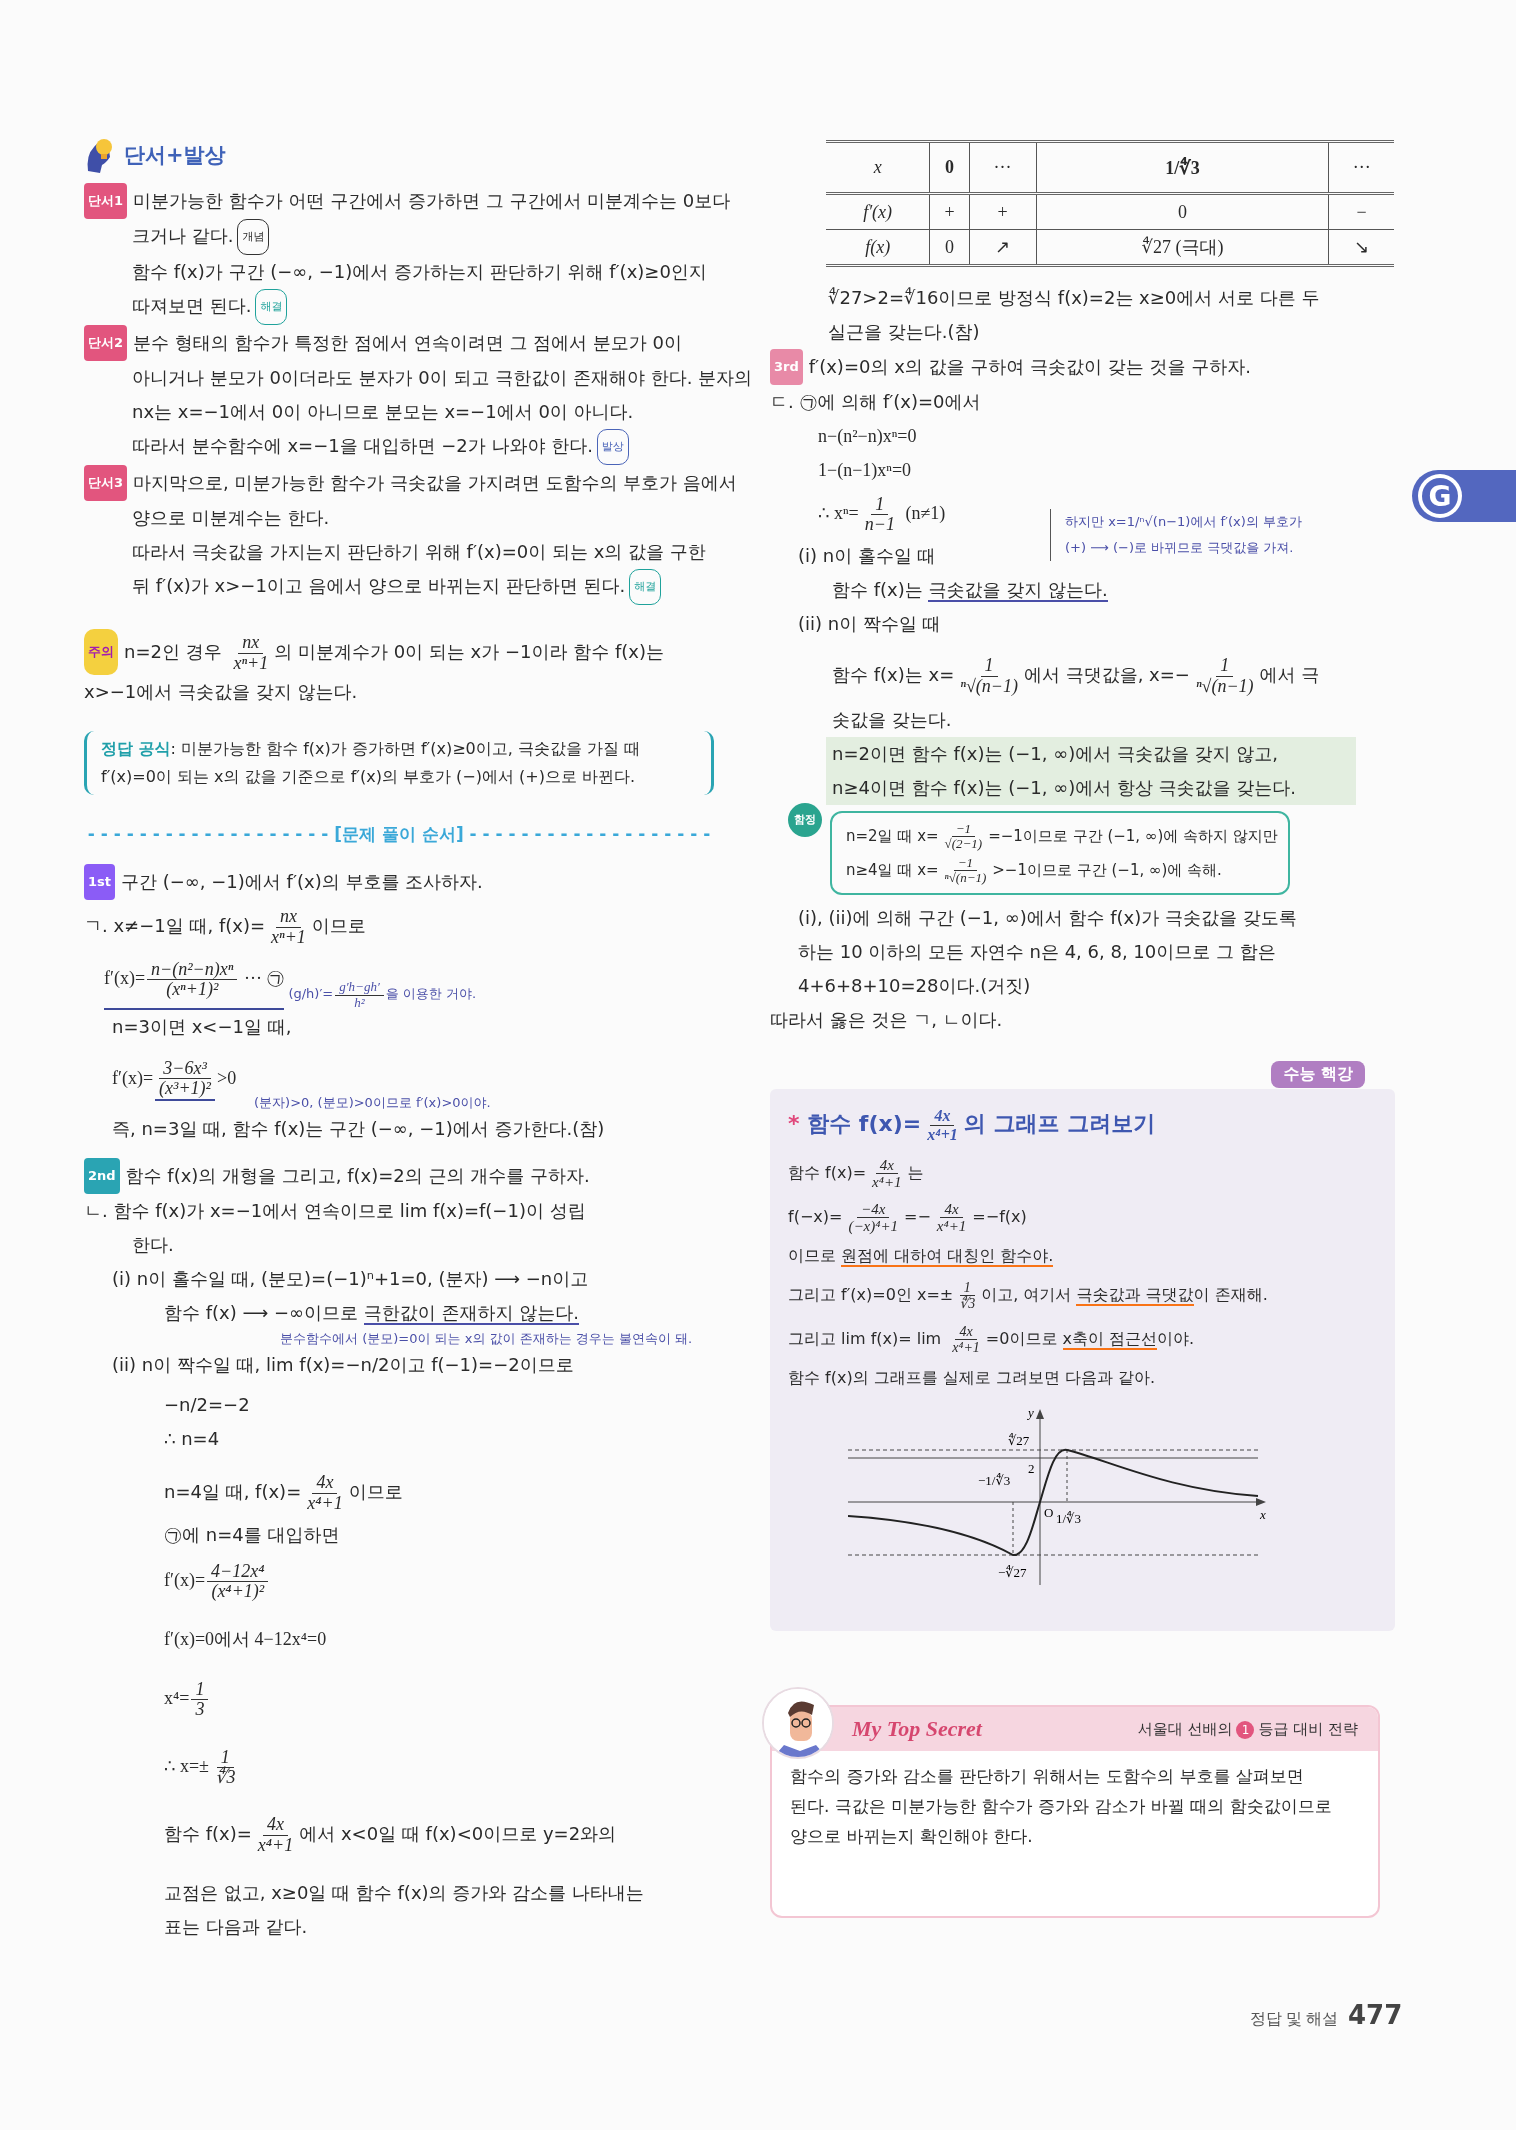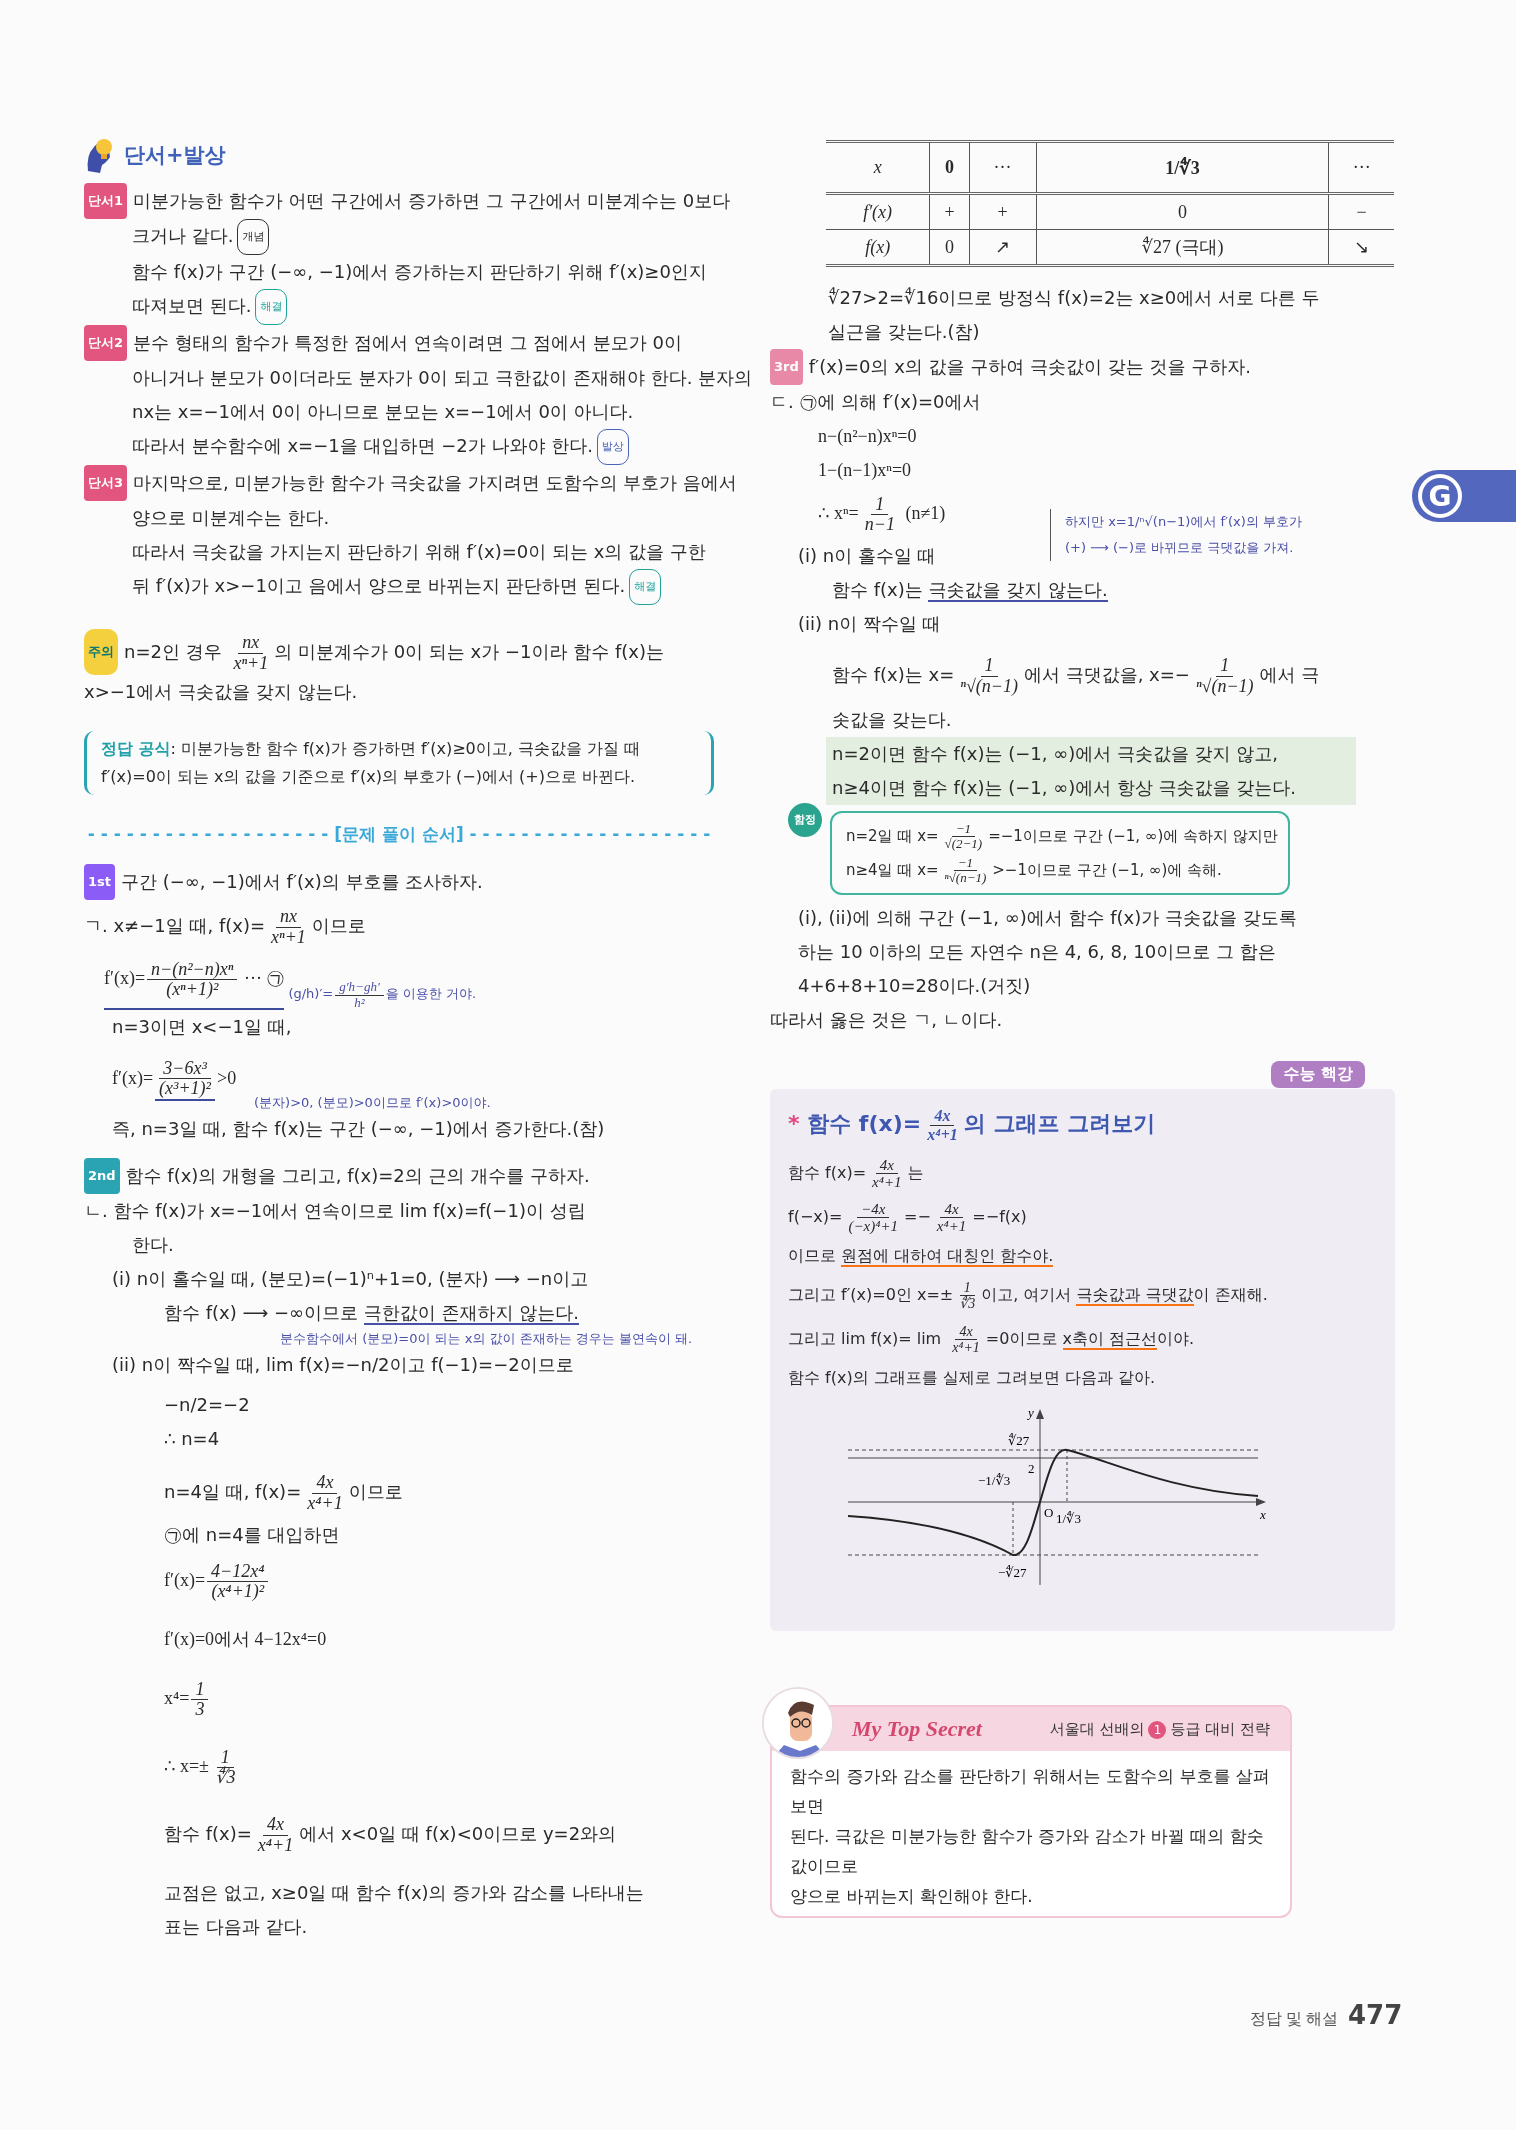--- a/index.html
+++ b/index.html
@@ -37,21 +37,21 @@
   table.inc td { border-left: 1px solid #555; text-align: center; height: 36px; }
   table.inc td:first-child { border-left: none; font-style: italic; }
   table.inc tr.h td { height: 52px; border-top: 3px double #666; border-bottom: 3px double #666; }
   table.inc tr.last td { border-top: 1px solid #555; border-bottom: 3px double #666; }
   .trap { border: 2px solid #3fb5a0; border-radius: 12px; padding: 6px 14px; margin: 6px 0 6px 60px; width: 460px; font-size: 15px; line-height: 34px; position: relative; }
   .trap-tag { position: absolute; left: -44px; top: -10px; width: 34px; height: 34px; border-radius: 50%; background: #2aa48f; color: #fff; font-size: 11px; font-weight: bold; display: flex; align-items: center; justify-content: center; }
   .exam-box { position: relative; background: #efecf4; border-radius: 6px; margin-top: 52px; padding: 18px 18px 22px 18px; width: 625px; }
   .exam-tag { position: absolute; right: 30px; top: -28px; background: #b07ec2; color: #fff; font-size: 16px; font-weight: bold; padding: 3px 12px; border-radius: 8px; }
   .exam-title { font-size: 22px; font-weight: bold; color: #3e57b0; margin-bottom: 8px; }
   .exam-title .star { color: #e0467a; }
-  .secret { position: absolute; left: 770px; top: 1705px; width: 522px; height: 213px; border: 2px solid #f3c6d3; border-radius: 12px; background: #fff; }
+  .secret { position: absolute; left: 770px; top: 1705px; width: 610px; height: 213px; border: 2px solid #f3c6d3; border-radius: 12px; background: #fff; }
   .secret-head { height: 44px; background: #f6d6e0; border-radius: 10px 10px 0 0; display: flex; align-items: center; justify-content: space-between; padding: 0 20px 0 80px; }
   .secret-title { font-family: "Liberation Serif", serif; font-style: italic; font-weight: bold; font-size: 22px; color: #d6476f; }
   .secret-sub { font-size: 15px; color: #333; }
   .secret-sub .num { display: inline-block; width: 18px; height: 18px; border-radius: 50%; background: #e2557e; color: #fff; font-size: 12px; text-align: center; line-height: 18px; margin: 0 4px; }
   .secret-body { padding: 10px 18px; font-size: 17px; line-height: 30px; }
   .avatar { position: absolute; left: -10px; top: -20px; width: 72px; height: 72px; border-radius: 50%; background: #fff; border: 2px solid #e8dbe2; overflow: hidden; }
   .g-tab { position: absolute; left: 1412px; top: 470px; width: 104px; height: 52px; background: #5367bf; border-radius: 26px 0 0 26px; }
   .g-tab .g { position: absolute; left: 6px; top: 4px; width: 44px; height: 44px; border-radius: 50%; background: #fff; display: flex; align-items: center; justify-content: center; }
   .g-tab .g span { width: 36px; height: 36px; border-radius: 50%; background: #5367bf; color: #fff; font-weight: bold; font-size: 28px; display: flex; align-items: center; justify-content: center; }
   .footer { position: absolute; left: 1250px; top: 2000px; white-space: nowrap; }
@@ -87,21 +87,21 @@
   <div class="line indent1"><span>아니거나 분모가 0이더라도 분자가 0이 되고 극한값이 존재해야 한다. 분자의</span></div>
   <div class="line indent1"><span>nx는 x=−1에서 0이 아니므로 분모는 x=−1에서 0이 아니다.</span></div>
   <div class="line indent1"><span>따라서 분수함수에 x=−1을 대입하면 −2가 나와야 한다.</span><span class="circle-tag blue">발상</span></div>
 
   <div class="line"><span class="badge b-pink">단서3</span><span>마지막으로, 미분가능한 함수가 극솟값을 가지려면 도함수의 부호가 음에서</span></div>
   <div class="line indent1"><span>양으로 미분계수는 한다.</span></div>
   <div class="line indent1"><span>따라서 극솟값을 가지는지 판단하기 위해 f′(x)=0이 되는 x의 값을 구한</span></div>
   <div class="line indent1"><span>뒤 f′(x)가 x&gt;−1이고 음에서 양으로 바뀌는지 판단하면 된다.</span><span class="circle-tag teal">해결</span></div>
 
   <div class="line" style="margin-top:24px;line-height:44px;">
-    <span class="badge" style="background:#f4d03f;color:#0f766e;border-radius:10px;">주의</span><span>n=2인 경우</span>
+    <span class="badge" style="background:#f4d03f;color:#a21caf;border-radius:10px;">주의</span><span>n=2인 경우</span>
     <span class="frac">
         <span class="num">nx</span>
         <span class="den">xⁿ+1</span>
       </span><span>의 미분계수가 0이 되는 x가 −1이라 함수 f(x)는</span>
   </div>
   <div class="line"><span>x&gt;−1에서 극솟값을 갖지 않는다.</span></div>
 
   <div class="formula-box">
     <div style="white-space:nowrap"><span class="title">정답 공식</span><span>: 미분가능한 함수 f(x)가 증가하면 f′(x)≥0이고, 극솟값을 가질 때</span></div>
     <div style="white-space:nowrap">f′(x)=0이 되는 x의 값을 기준으로 f′(x)의 부호가 (−)에서 (+)으로 바뀐다.</div>

